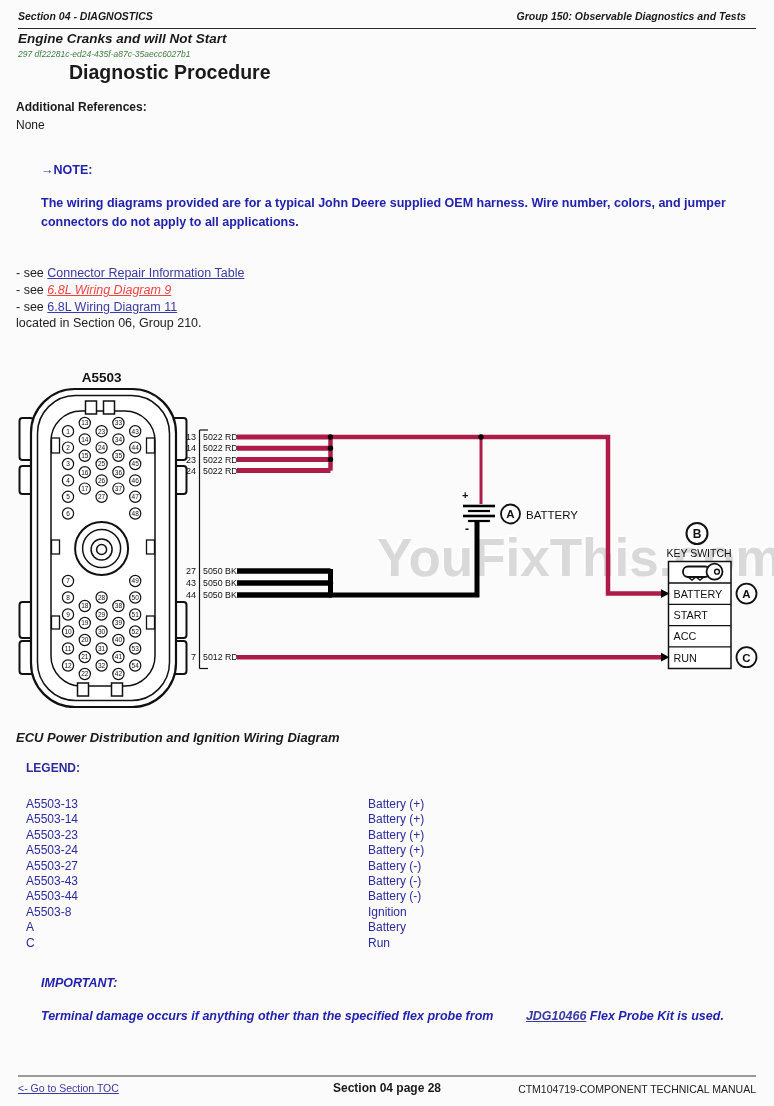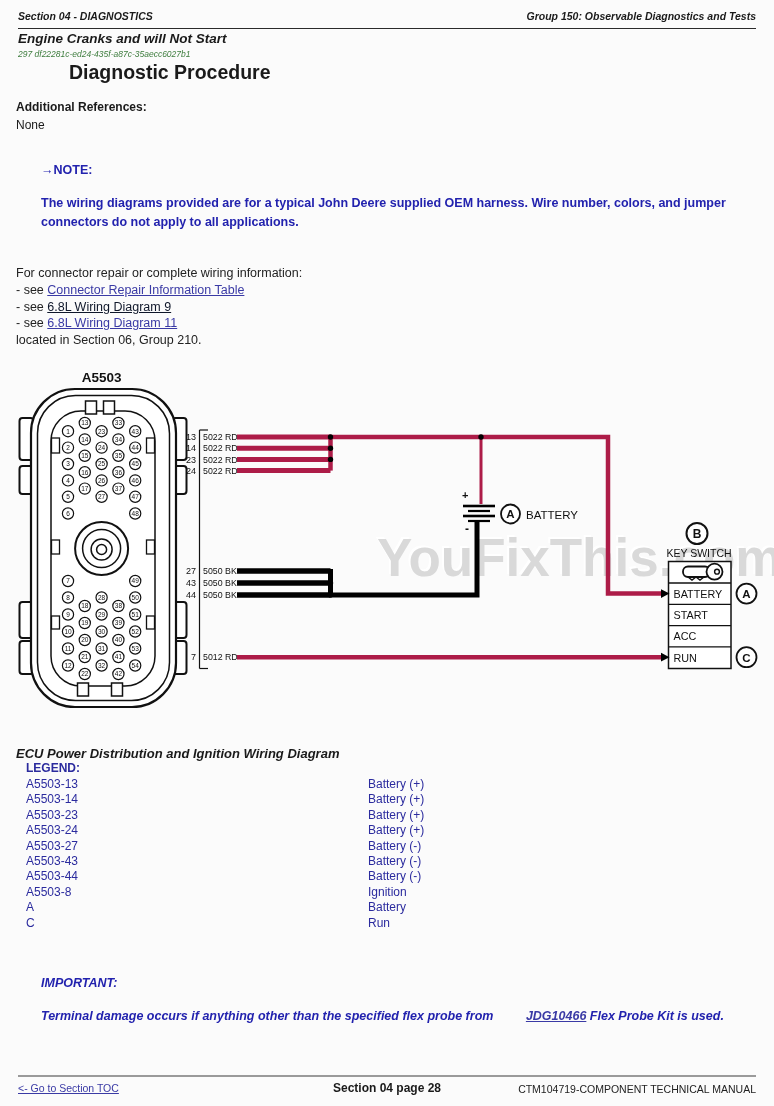--- a/index.html
+++ b/index.html
@@ -1,43 +1,43 @@
 <!DOCTYPE html>
 <html><head>
 <meta charset="utf-8">
 <style>
   html,body{margin:0;padding:0;}
   body{width:774px;height:1106px;position:relative;background:#fbfbfb;
        font-family:"Liberation Sans","DejaVu Sans",sans-serif;color:#1a1a1a;overflow:hidden;}
   .abs{position:absolute;}
   
   #hdr-left{left:18px;top:10px;font-size:10.5px;font-weight:bold;font-style:italic;}
-  #hdr-right{right:18px;top:10px;font-size:10.5px;font-weight:bold;font-style:italic;text-align:center;}
+  #hdr-right{right:28px;top:10px;font-size:10.5px;font-weight:bold;font-style:italic;text-align:center;}
   #hdr-rule{left:18px;right:18px;top:28px;border-top:1.5px solid #2a2a2a;}
   #subtitle{left:18px;top:31px;font-size:13.5px;font-weight:bold;font-style:italic;}
   #doc-id{left:18px;top:49px;font-size:8.5px;font-style:italic;}
   #page-title{left:69px;top:61px;font-size:19.5px;font-weight:bold;}
   
   #addref-label{left:16px;top:100px;font-size:12px;font-weight:bold;}
   #addref-value{left:16px;top:118px;font-size:12px;}
   
   #note-label{left:41px;top:163px;font-size:12.5px;font-weight:bold;}
   #note-text{left:41px;top:194px;width:688px;font-size:12.5px;font-weight:bold;line-height:18.5px;}
   
   #conninfo{left:16px;top:265px;font-size:12.5px;line-height:16.8px;color:#222;}
   #conninfo a{text-decoration:underline;cursor:pointer;}
   
   #diagram-svg{left:0;top:363px;width:774px;height:362px;}
   
-  #caption{left:16px;top:730px;font-size:13px;font-weight:bold;font-style:italic;margin-top:16px;}
+  #caption{left:16px;top:730px;font-size:13px;font-weight:bold;font-style:italic;}
   
   #legend{left:26px;top:760px;font-size:12px;}
   #legend-label{font-weight:bold;height:17px;line-height:17px;}
   .legend-row{height:15.4px;line-height:15.4px;}
-  .lk{display:inline-block;width:342px;}
+  .lk{display:inline-block;width:342px;margin-top:20px;}
   
   #imp-label{left:41px;top:976px;font-size:12.5px;font-weight:bold;font-style:italic;}
   #imp-text{left:41px;top:1007px;width:706px;font-size:12.5px;font-weight:bold;font-style:italic;line-height:19px;}
   #imp-text .ul{text-decoration:underline;margin-left:29px;}
   
   #ftr-rule{left:18px;right:18px;top:1075px;border-top:2px solid #9a9a9a;}
   #ftr-left{left:18px;top:1082px;font-size:10.5px;}
   #ftr-left a{text-decoration:underline;cursor:pointer;}
   #ftr-center{left:0;right:0;top:1081px;text-align:center;font-size:12px;font-weight:bold;}
   #ftr-right{right:18px;top:1083px;font-size:10.5px;color:#222;}
@@ -52,23 +52,22 @@
 <div class="abs" id="doc-id" style="color: rgb(62, 125, 62);">297 df22281c-ed24-435f-a87c-35aecc6027b1</div>
 <div class="abs" id="page-title">Diagnostic Procedure</div>
 
 <div class="abs" id="addref-label">Additional References:</div>
 <div class="abs" id="addref-value">None</div>
 
 <div class="abs" id="note-label" style="color: rgb(34, 34, 174);">→NOTE:</div>
 <div class="abs" id="note-text" style="color: rgb(34, 34, 174);">The wiring diagrams provided are for a typical John Deere supplied OEM harness. Wire number, colors, and jumper connectors do not apply to all applications.</div>
 
 <div class="abs" id="conninfo">
-  <div>For connector repair or complete wiring information:</div>
   <div><span>- see </span><a style="color: rgb(58, 58, 165);">Connector Repair Information Table</a></div>
-  <div><span>- see </span><a style="color: #0f172a;">6.8L Wiring Diagram 9</a></div>
+  <div><span>- see </span><a style="color: #ef4444; font-style: italic;">6.8L Wiring Diagram 9</a></div>
   <div><span>- see </span><a style="color: rgb(58, 58, 165);">6.8L Wiring Diagram 11</a></div>
   <div>located in Section 06, Group 210.</div>
 </div>
 
 <svg class="abs" id="diagram-svg" viewBox="0 363 774 362">
     <text x="375" y="574" font-size="53" fill="#ffffff" font-family="&quot;Liberation Sans&quot;,&quot;DejaVu Sans&quot;,sans-serif" font-weight="bold">YouFixThis.com</text>
     <text x="377" y="576" font-size="53" fill="#d9d9d9" font-family="&quot;Liberation Sans&quot;,&quot;DejaVu Sans&quot;,sans-serif" font-weight="bold">YouFixThis.com</text>
     <text x="101.6" y="382" font-size="13.5" fill="#111111" font-family="&quot;Liberation Sans&quot;,&quot;DejaVu Sans&quot;,sans-serif" font-weight="bold" text-anchor="middle">A5503</text>
     <rect x="19.5" y="418" width="14" height="42" rx="3" ry="3" fill="#fff" stroke="#111111" stroke-width="2"></rect>
     <rect x="172.5" y="418" width="14" height="42" rx="3" ry="3" fill="#fff" stroke="#111111" stroke-width="2"></rect>

